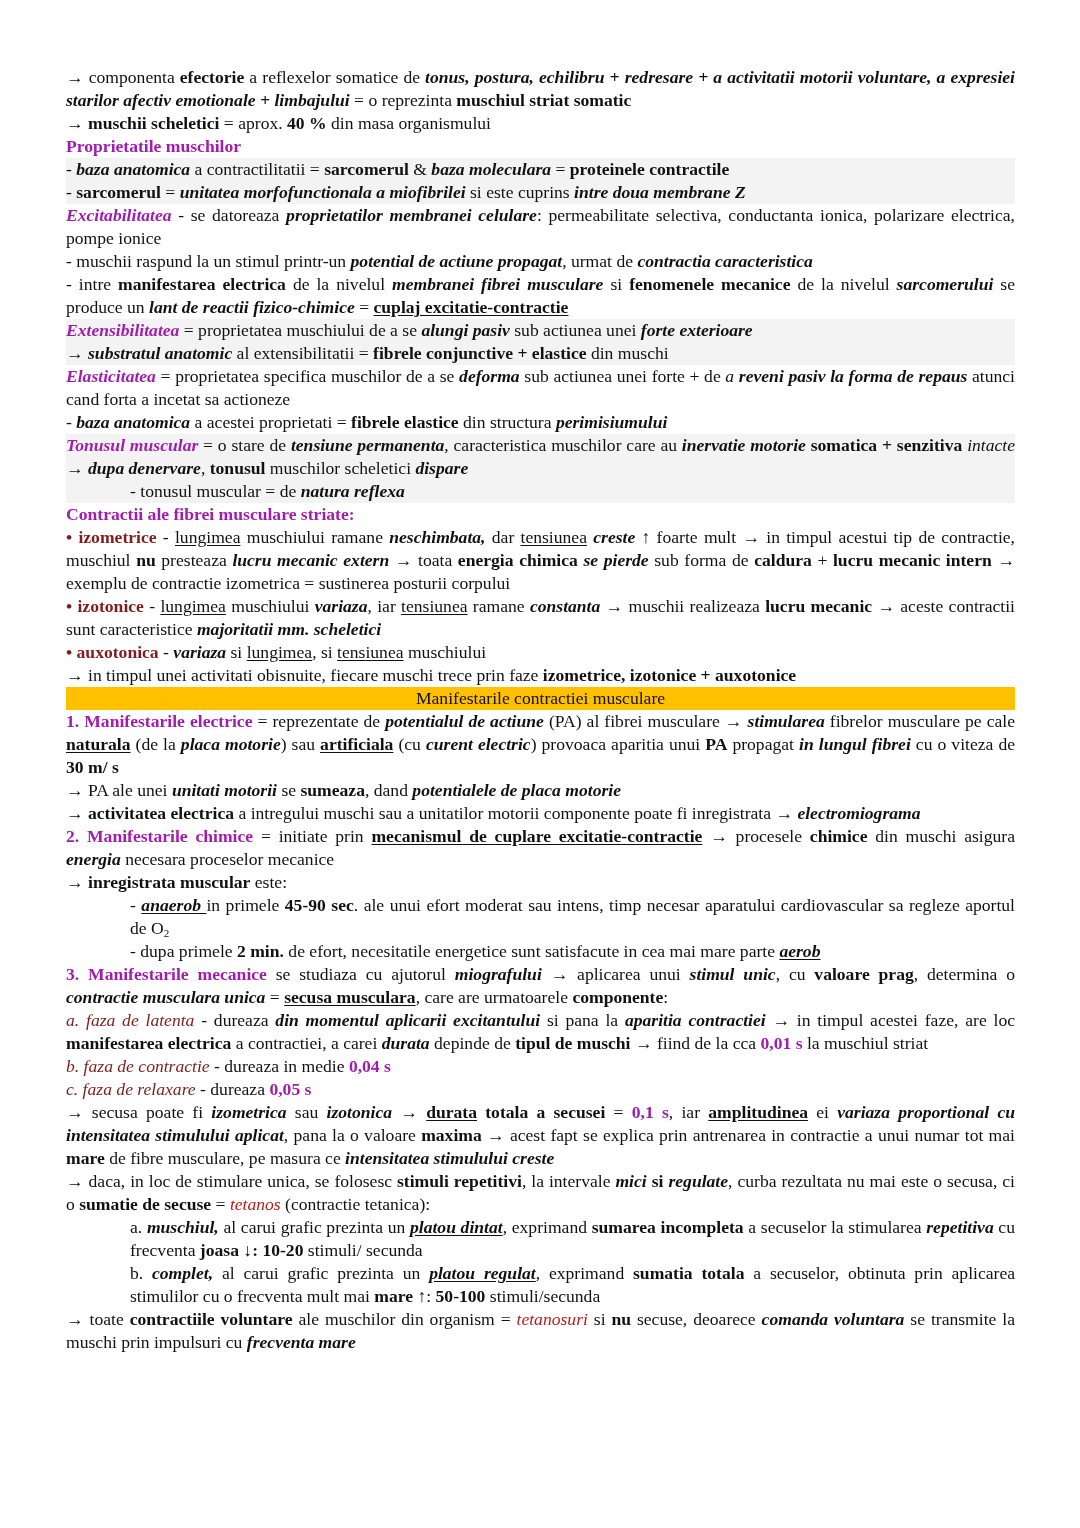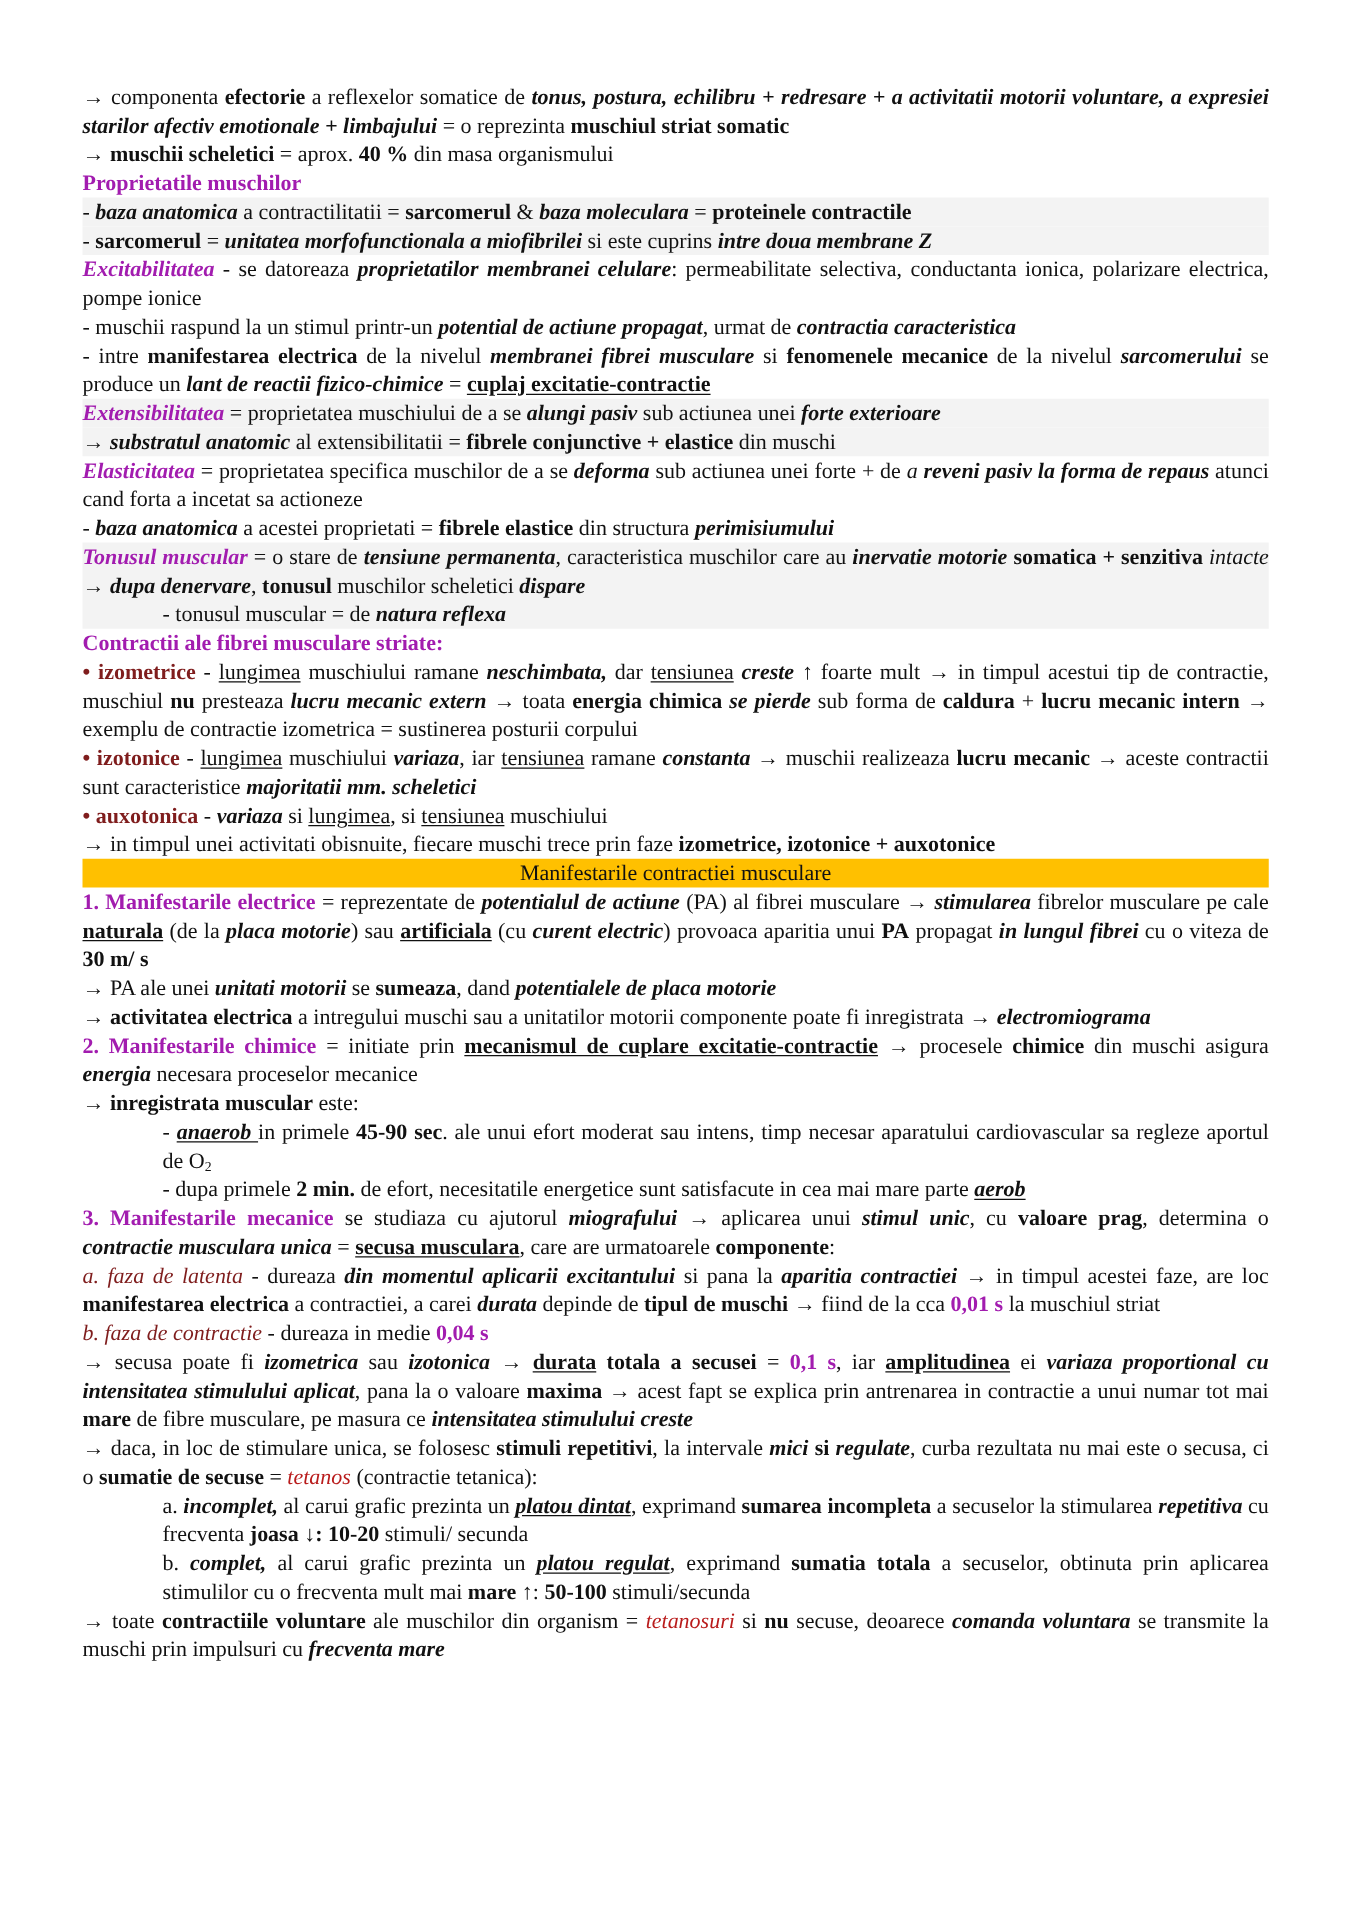--- a/index.html
+++ b/index.html
@@ -51,18 +51,19 @@
     <div class="p"><span class="b red">1. Manifestarile electrice</span><span> = reprezentate de </span><span class="b i">potentialul de actiune</span><span> (PA) al fibrei musculare → </span><span class="b i">stimularea</span><span> fibrelor musculare pe cale </span><span class="b u">naturala</span><span> (de la </span><span class="b i">placa motorie</span><span>) sau </span><span class="b u">artificiala</span><span> (cu </span><span class="b i">curent electric</span><span>) provoaca aparitia unui </span><span class="b">PA</span><span> propagat </span><span class="b i">in lungul fibrei</span><span> cu o viteza de </span><span class="b">30 m/ s</span></div>
     <div class="p"><span>→ PA ale unei </span><span class="b i">unitati motorii</span><span> se </span><span class="b">sumeaza</span><span>, dand </span><span class="b i">potentialele de placa motorie</span></div>
     <div class="p"><span>→ </span><span class="b">activitatea electrica</span><span> a intregului muschi sau a unitatilor motorii componente poate fi inregistrata → </span><span class="b i">electromiograma</span></div>
     <div class="p"><span class="b red">2. Manifestarile chimice</span><span> = initiate prin </span><span class="b u">mecanismul de cuplare excitatie-contractie</span><span> → procesele </span><span class="b">chimice</span><span> din muschi asigura </span><span class="b i">energia</span><span> necesara proceselor mecanice</span></div>
     <div class="p"><span>→ </span><span class="b">inregistrata muscular</span><span> este:</span></div>
     <div class="p ind"><span>- </span><span class="b i u">anaerob </span><span>in primele </span><span class="b">45-90 sec</span><span>. ale unui efort moderat sau intens, timp necesar aparatului cardiovascular sa regleze aportul de O</span><sub>2</sub></div>
     <div class="p ind"><span>- dupa primele </span><span class="b">2 min.</span><span> de efort, necesitatile energetice sunt satisfacute in cea mai mare parte </span><span class="b i u">aerob</span></div>
     <div class="p"><span class="b red">3. Manifestarile mecanice</span><span> se studiaza cu ajutorul </span><span class="b i">miografului</span><span> → aplicarea unui </span><span class="b i">stimul unic</span><span>, cu </span><span class="b">valoare prag</span><span>, determina o </span><span class="b i">contractie musculara unica</span><span> = </span><span class="b u">secusa musculara</span><span>, care are urmatoarele </span><span class="b">componente</span><span>:</span></div>
     <div class="p"><span class="i blue">a. faza de latenta</span><span> - dureaza </span><span class="b i">din momentul aplicarii excitantului</span><span> si pana la </span><span class="b i">aparitia contractiei</span><span> → in timpul acestei faze, are loc </span><span class="b">manifestarea electrica</span><span> a contractiei, a carei </span><span class="b i">durata</span><span> depinde de </span><span class="b">tipul de muschi</span><span> → fiind de la cca </span><span class="b red">0,01 s</span><span> la muschiul striat</span></div>
     <div class="p"><span class="i blue">b. faza de contractie</span><span> - dureaza in medie </span><span class="b red">0,04 s</span></div>
+    <div class="p"><span class="i blue">c. faza de relaxare</span><span> - dureaza </span><span class="b red">0,05 s</span></div>
     <div class="p"><span>→ secusa poate fi </span><span class="b i">izometrica</span><span> sau </span><span class="b i">izotonica</span><span> → </span><span class="b u">durata</span><span class="b"> totala a secusei</span><span> = </span><span class="b red">0,1 s</span><span>, iar </span><span class="b u">amplitudinea</span><span> ei </span><span class="b i">variaza proportional cu intensitatea stimulului aplicat</span><span>, pana la o valoare </span><span class="b">maxima</span><span> → acest fapt se explica prin antrenarea in contractie a unui numar tot mai </span><span class="b">mare</span><span> de fibre musculare, pe masura ce </span><span class="b i">intensitatea stimulului creste</span></div>
     <div class="p"><span>→ daca, in loc de stimulare unica, se folosesc </span><span class="b">stimuli repetitivi</span><span>, la intervale </span><span class="b i">mici</span><span> </span><span class="b">si</span><span> </span><span class="b i">regulate</span><span>, curba rezultata nu mai este o secusa, ci o </span><span class="b">sumatie de secuse</span><span> = </span><span class="i dred">tetanos</span><span> (contractie tetanica):</span></div>
-    <div class="p ind"><span>a. </span><span class="b i">incomplet,</span><span> al carui grafic prezinta un </span><span class="b i u">platou dintat</span><span>, exprimand </span><span class="b">sumarea incompleta</span><span> a secuselor la stimularea </span><span class="b i">repetitiva</span><span> cu frecventa </span><span class="b">joasa ↓: 10-20</span><span> stimuli/ secunda</span></div>
+    <div class="p ind"><span>a. </span><span class="b i">muschiul,</span><span> al carui grafic prezinta un </span><span class="b i u">platou dintat</span><span>, exprimand </span><span class="b">sumarea incompleta</span><span> a secuselor la stimularea </span><span class="b i">repetitiva</span><span> cu frecventa </span><span class="b">joasa ↓: 10-20</span><span> stimuli/ secunda</span></div>
     <div class="p ind"><span>b. </span><span class="b i">complet,</span><span> al carui grafic prezinta un </span><span class="b i u">platou regulat</span><span>, exprimand </span><span class="b">sumatia totala</span><span> a secuselor, obtinuta prin aplicarea stimulilor cu o frecventa mult mai </span><span class="b">mare</span><span> ↑: </span><span class="b">50-100</span><span> stimuli/secunda</span></div>
     <div class="p"><span>→ toate </span><span class="b">contractiile voluntare</span><span> ale muschilor din organism = </span><span class="i dred">tetanosuri</span><span> si </span><span class="b">nu</span><span> secuse, deoarece </span><span class="b i">comanda voluntara</span><span> se transmite la muschi prin impulsuri cu </span><span class="b i">frecventa mare</span></div>
   </div>
 
 </body></html>

